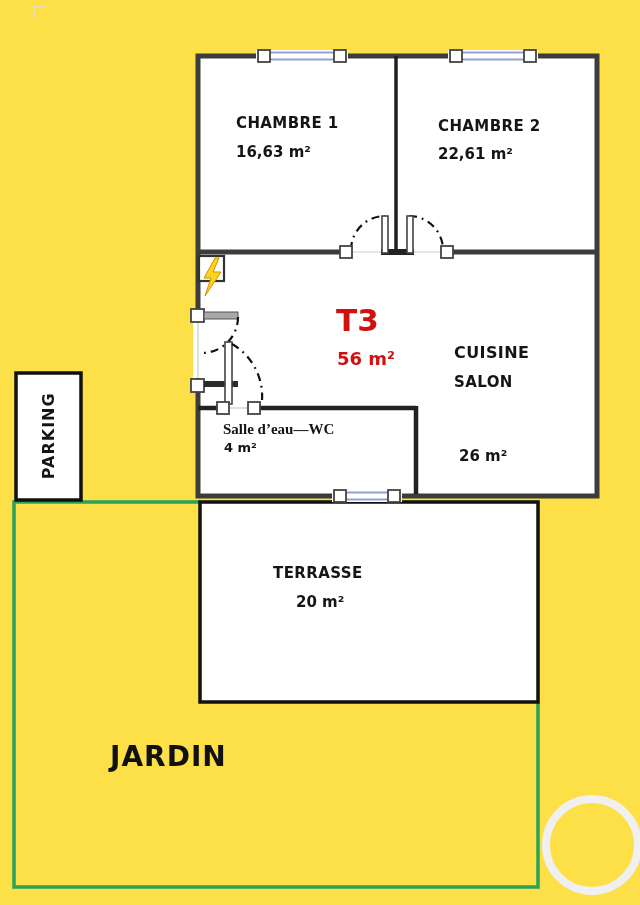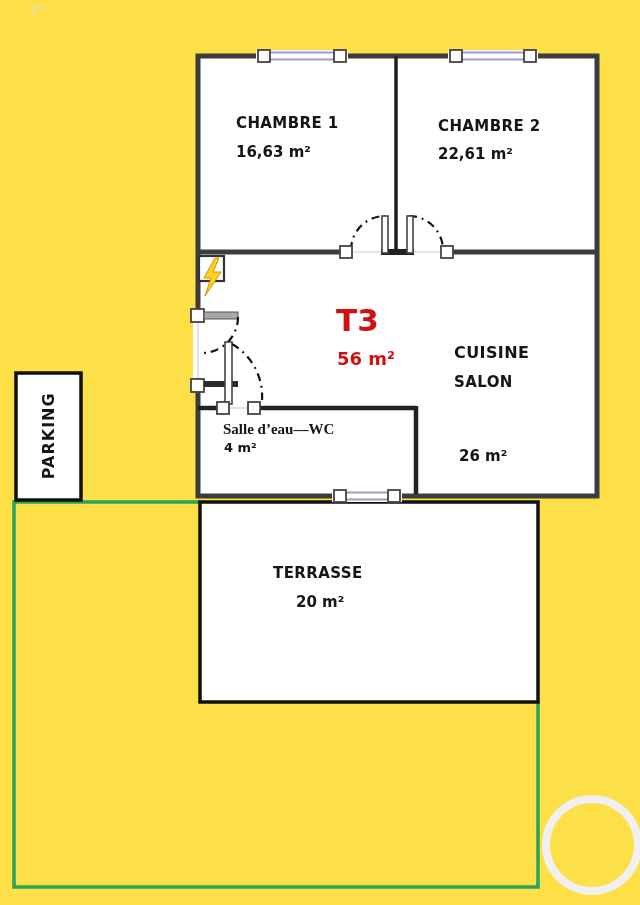--- a/index.html
+++ b/index.html
@@ -116,13 +116,14 @@
   <div class="label lbl-salon-area">26 m²</div>
 
   <div class="label lbl-salle-name">Salle d’eau—WC</div>
   <div class="label lbl-salle-area">4 m²</div>
 
   <div class="label lbl-parking">PARKING</div>
 
   <div class="label lbl-terrasse-name">TERRASSE</div>
   <div class="label lbl-terrasse-area">20 m²</div>
 
+  <div class="label lbl-jardin">JARDIN</div>
 </div>
 
 </body></html>

